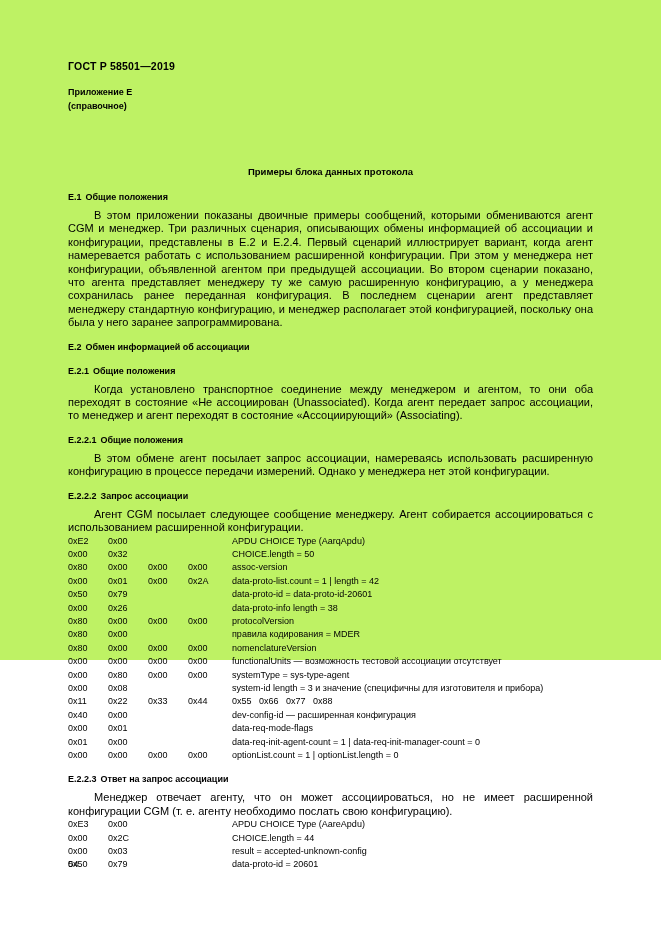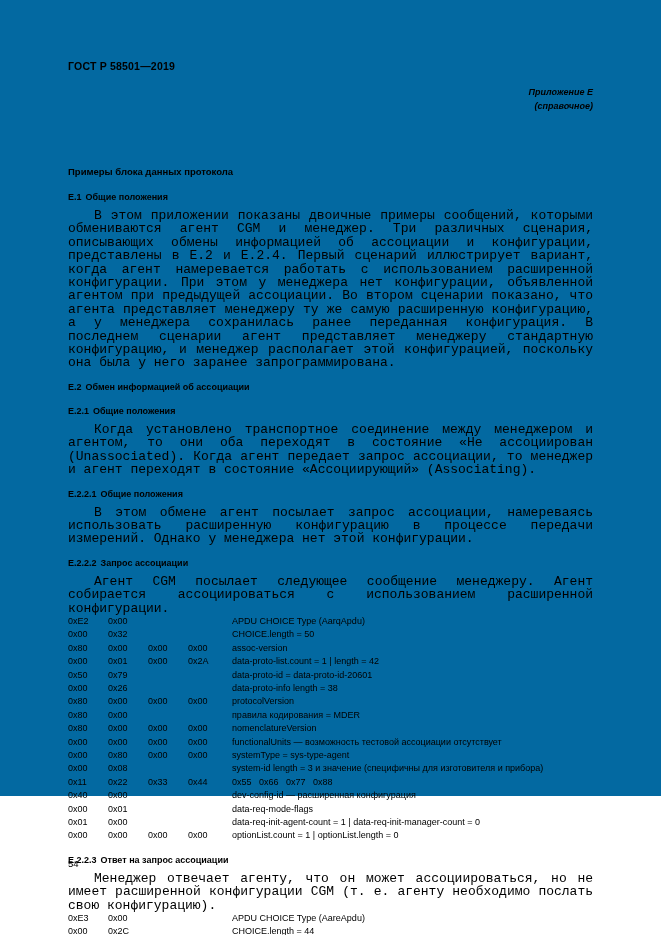--- a/index.html
+++ b/index.html
@@ -12,70 +12,68 @@
     height: 935px;
     position: relative;
     font-family: "Liberation Sans", sans-serif;
     color: #000000;
     overflow: hidden;
   }
   .page {
     position: absolute;
     left: 0; top: 0;
     width: 661px;
-    height: 796px;
-    background: #0369a1;
+    height: 660px;
+    background: #bef264;
   }
   .running-head {
     position: absolute;
     left: 68px;
     top: 60px;
     font-size: 10.5px;
     font-weight: bold;
     letter-spacing: 0.2px;
   }
   .content {
     position: absolute;
     left: 68px;
     top: 86px;
     width: 525px;
   }
   .appendix-block {
-    text-align: right;
+    text-align: left;
     font-size: 9px;
     font-weight: bold;
     line-height: 13.5px;
     margin: 0 0 16px 0;
-    font-style: italic;
   }
   .appendix-block .line2 { display: block; }
   .doc-title {
-    text-align: left;
+    text-align: center;
     font-size: 9.5px;
     font-weight: bold;
     margin-top: 53px;
   }
   h2.sec, h3.sec, h4.sec, h5.sec {
     font-size: 9px;
     font-weight: bold;
     margin: 0;
     padding: 0;
     line-height: 13px;
   }
   .sec-wrap { margin-top: 14px; }
   .sec-wrap.tight { margin-top: 11px; }
   .sec-num { margin-right: 4px; }
   p.body {
-    font-size: 13px;
+    font-size: 11px;
     line-height: 13.4px;
     margin: 5px 0 0 0;
     text-align: justify;
     text-indent: 26px;
     hyphens: none;
-    font-family: Liberation Mono, monospace;
   }
   .hex-table {
     border-collapse: collapse;
     font-size: 9px;
     line-height: 13.4px;
     width: 100%;
   }
   .hex-table td {
     padding: 0;
     vertical-align: top;

